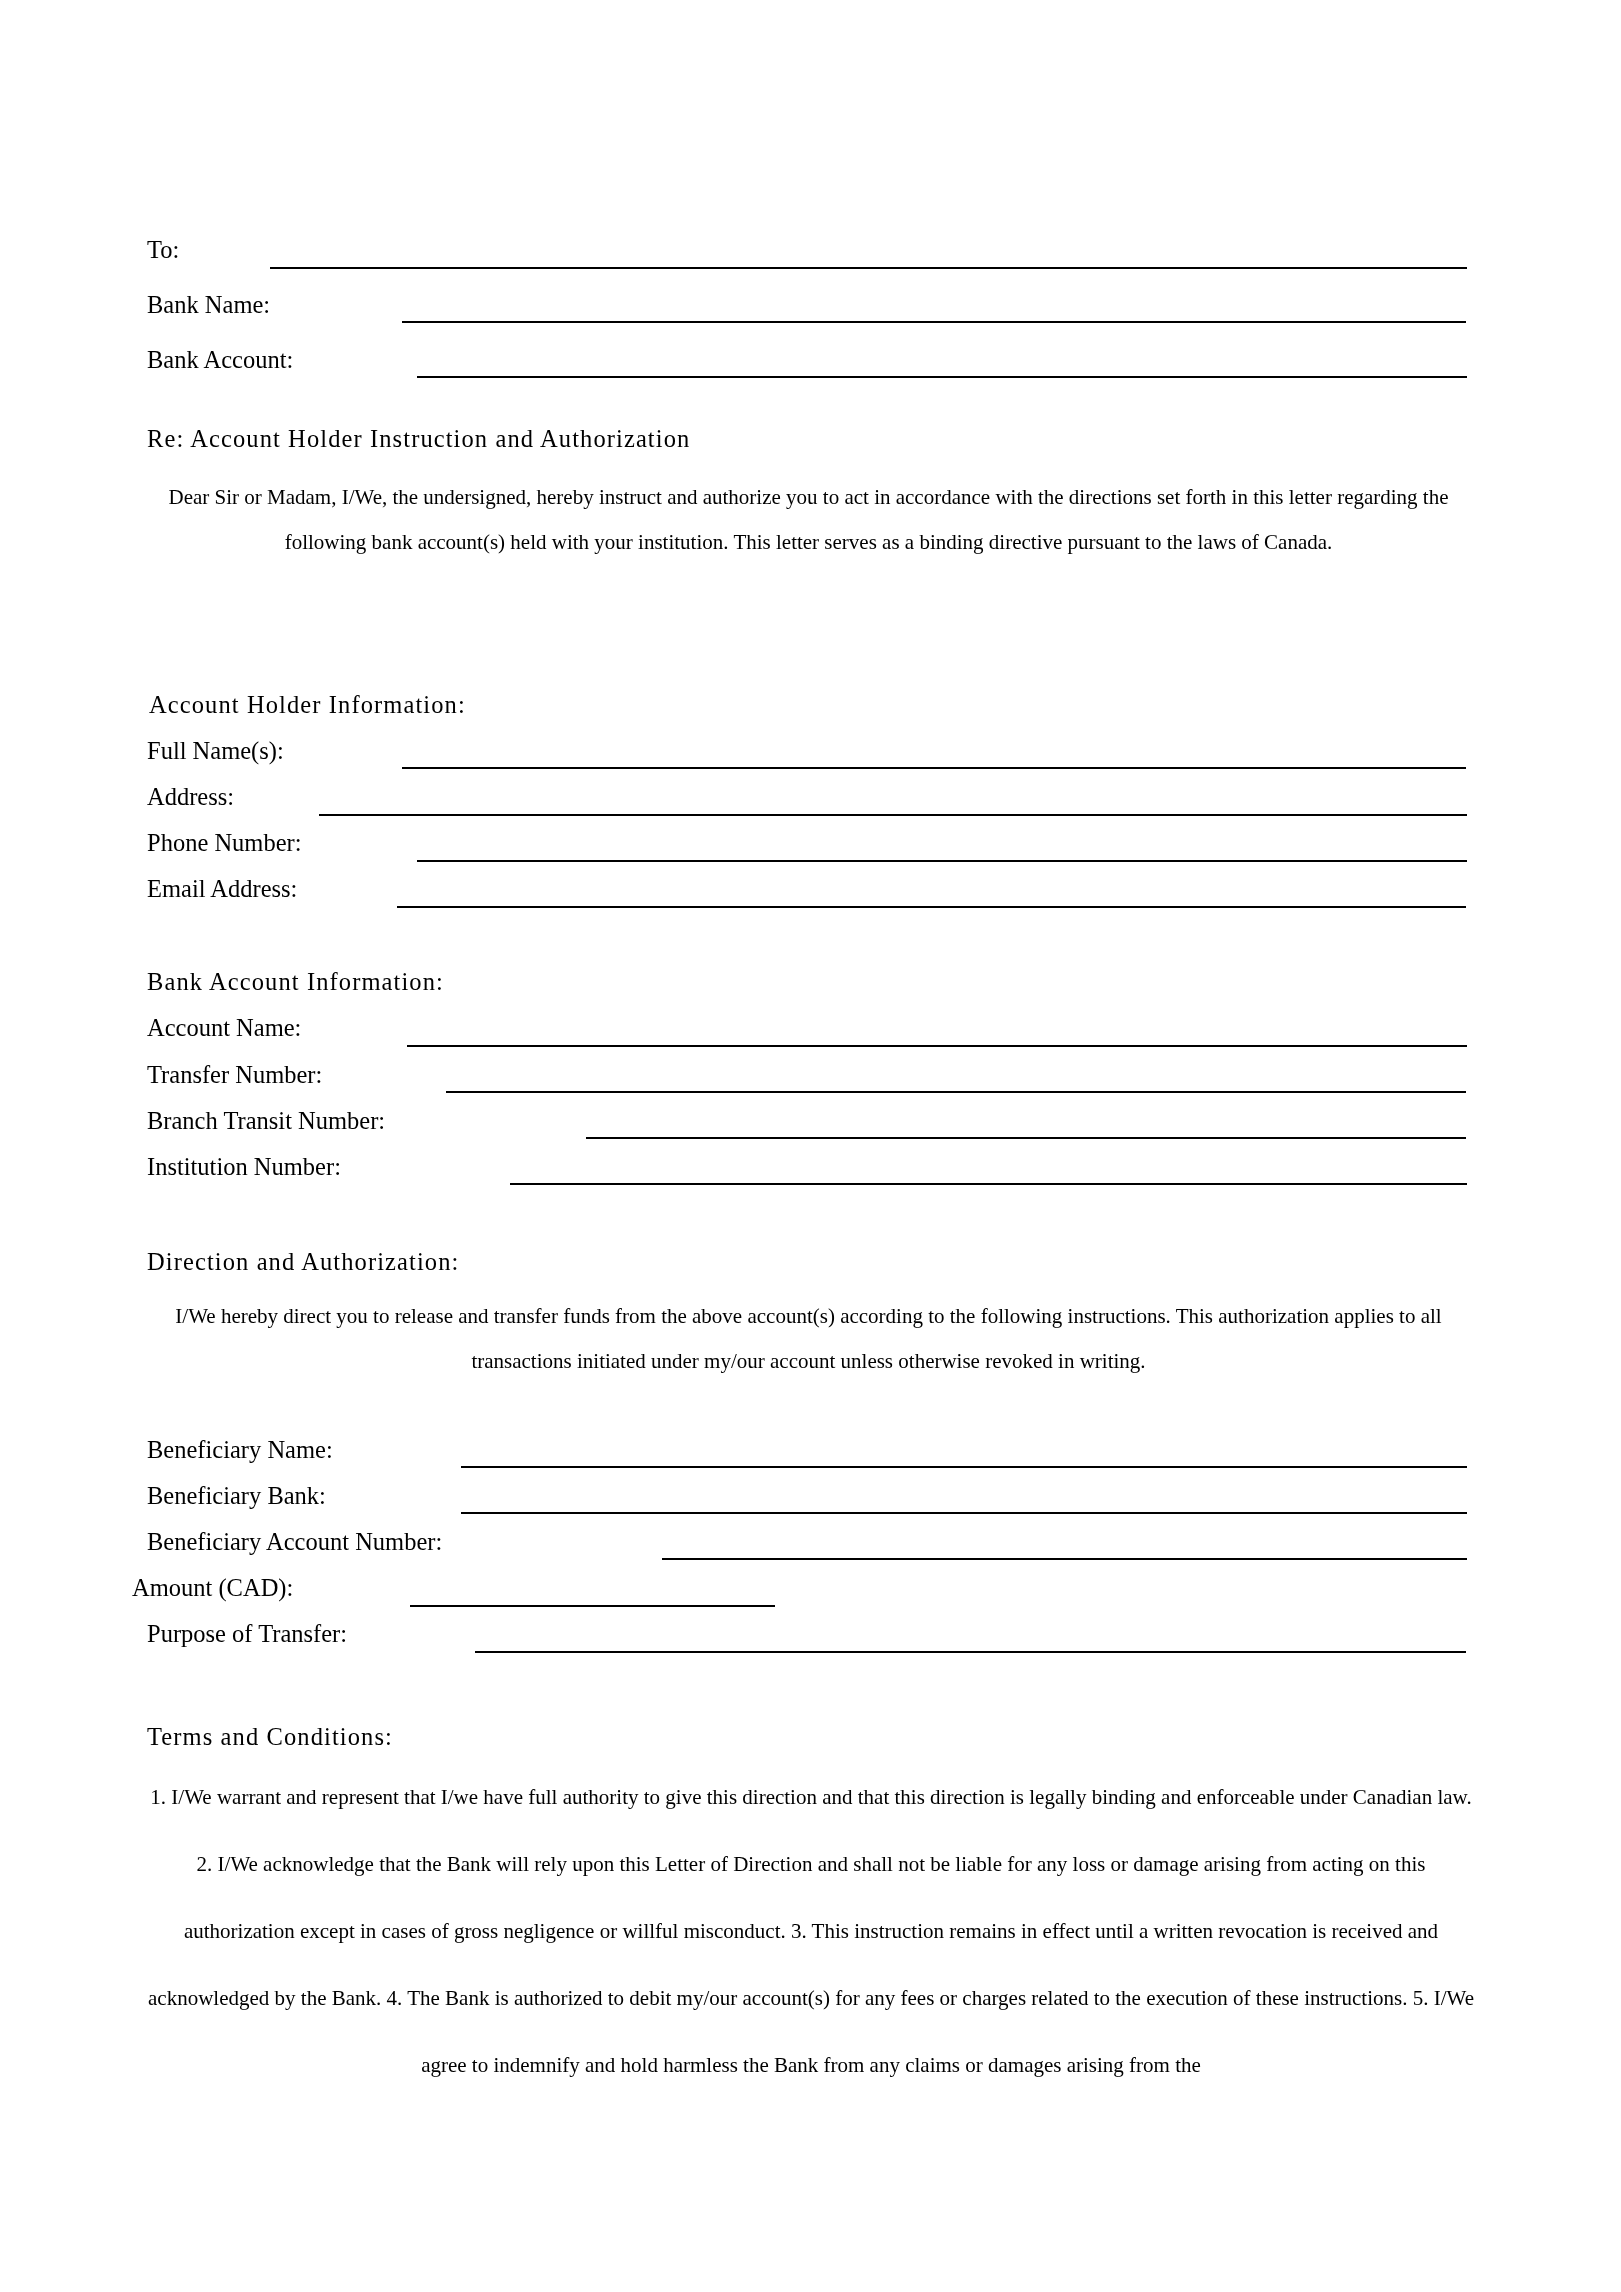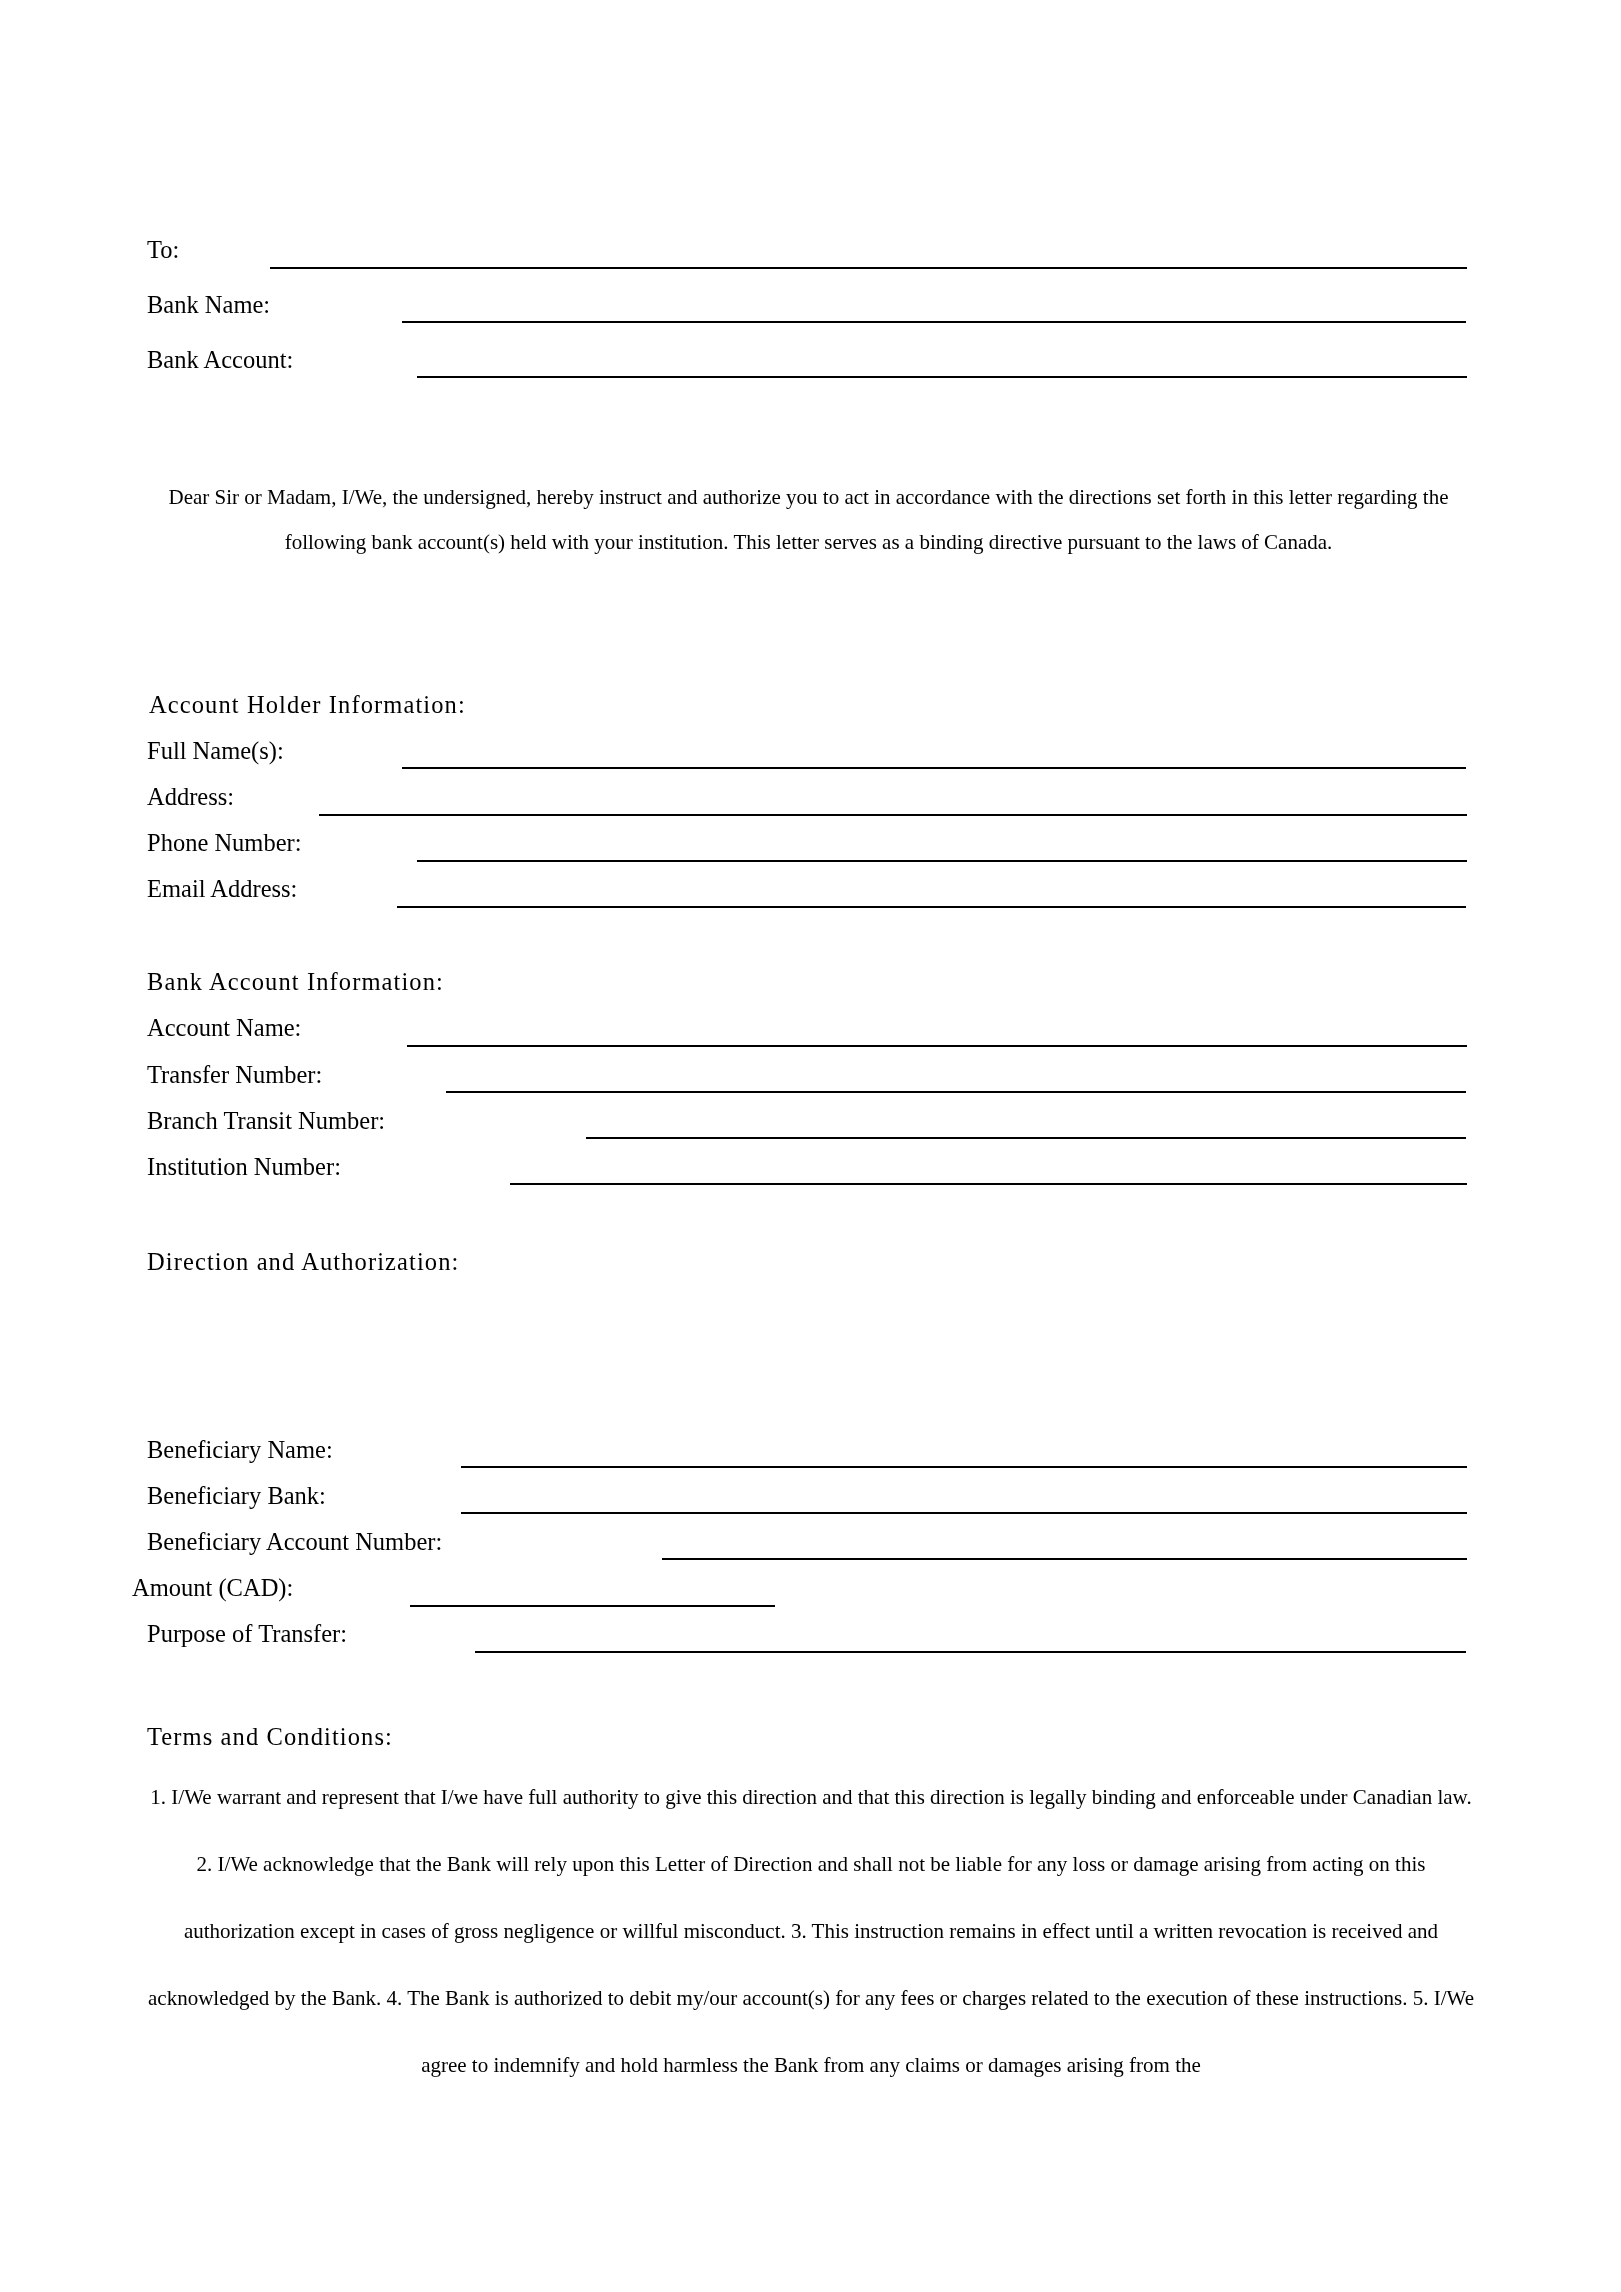--- a/index.html
+++ b/index.html
@@ -68,20 +68,21 @@
 
   <div class="txt" style="left:147px; top:235px;">To:</div>
   <div class="rule" style="left:270px; top:267px; width:1197px;"></div>
 
   <div class="txt" style="left:147px; top:290px;">Bank Name:</div>
   <div class="rule" style="left:402px; top:321px; width:1064px;"></div>
 
   <div class="txt" style="left:147px; top:345px;">Bank Account:</div>
   <div class="rule" style="left:417px; top:376px; width:1050px;"></div>
 
+  <div class="txt section-head" style="left:147px; top:424px;">Re: Account Holder Instruction and Authorization</div>
 
   <div class="para para-intro" style="left:147px; top:475px; width:1323px;">Dear Sir or Madam, I/We, the undersigned, hereby instruct and authorize you to act in accordance with the directions set forth in this letter regarding the following bank account(s) held with your institution. This letter serves as a binding directive pursuant to the laws of Canada.</div>
 
   <div class="txt section-head" style="left:149px; top:690px;">Account Holder Information:</div>
 
   <div class="txt" style="left:147px; top:736px;">Full Name(s):</div>
   <div class="rule" style="left:402px; top:767px; width:1064px;"></div>
 
   <div class="txt" style="left:147px; top:782px;">Address:</div>
   <div class="rule" style="left:319px; top:814px; width:1148px;"></div>
@@ -101,20 +102,21 @@
   <div class="rule" style="left:446px; top:1091px; width:1020px;"></div>
 
   <div class="txt" style="left:147px; top:1106px;">Branch Transit Number:</div>
   <div class="rule" style="left:586px; top:1137px; width:880px;"></div>
 
   <div class="txt" style="left:147px; top:1152px;">Institution Number:</div>
   <div class="rule" style="left:510px; top:1183px; width:957px;"></div>
 
   <div class="txt section-head" style="left:147px; top:1247px;">Direction and Authorization:</div>
 
+  <div class="para" style="left:147px; top:1294px; width:1323px;">I/We hereby direct you to release and transfer funds from the above account(s) according to the following instructions. This authorization applies to all transactions initiated under my/our account unless otherwise revoked in writing.</div>
 
   <div class="txt" style="left:147px; top:1435px;">Beneficiary Name:</div>
   <div class="rule" style="left:461px; top:1466px; width:1006px;"></div>
 
   <div class="txt" style="left:147px; top:1481px;">Beneficiary Bank:</div>
   <div class="rule" style="left:461px; top:1512px; width:1006px;"></div>
 
   <div class="txt" style="left:147px; top:1527px;">Beneficiary Account Number:</div>
   <div class="rule" style="left:662px; top:1558px; width:805px;"></div>
 

